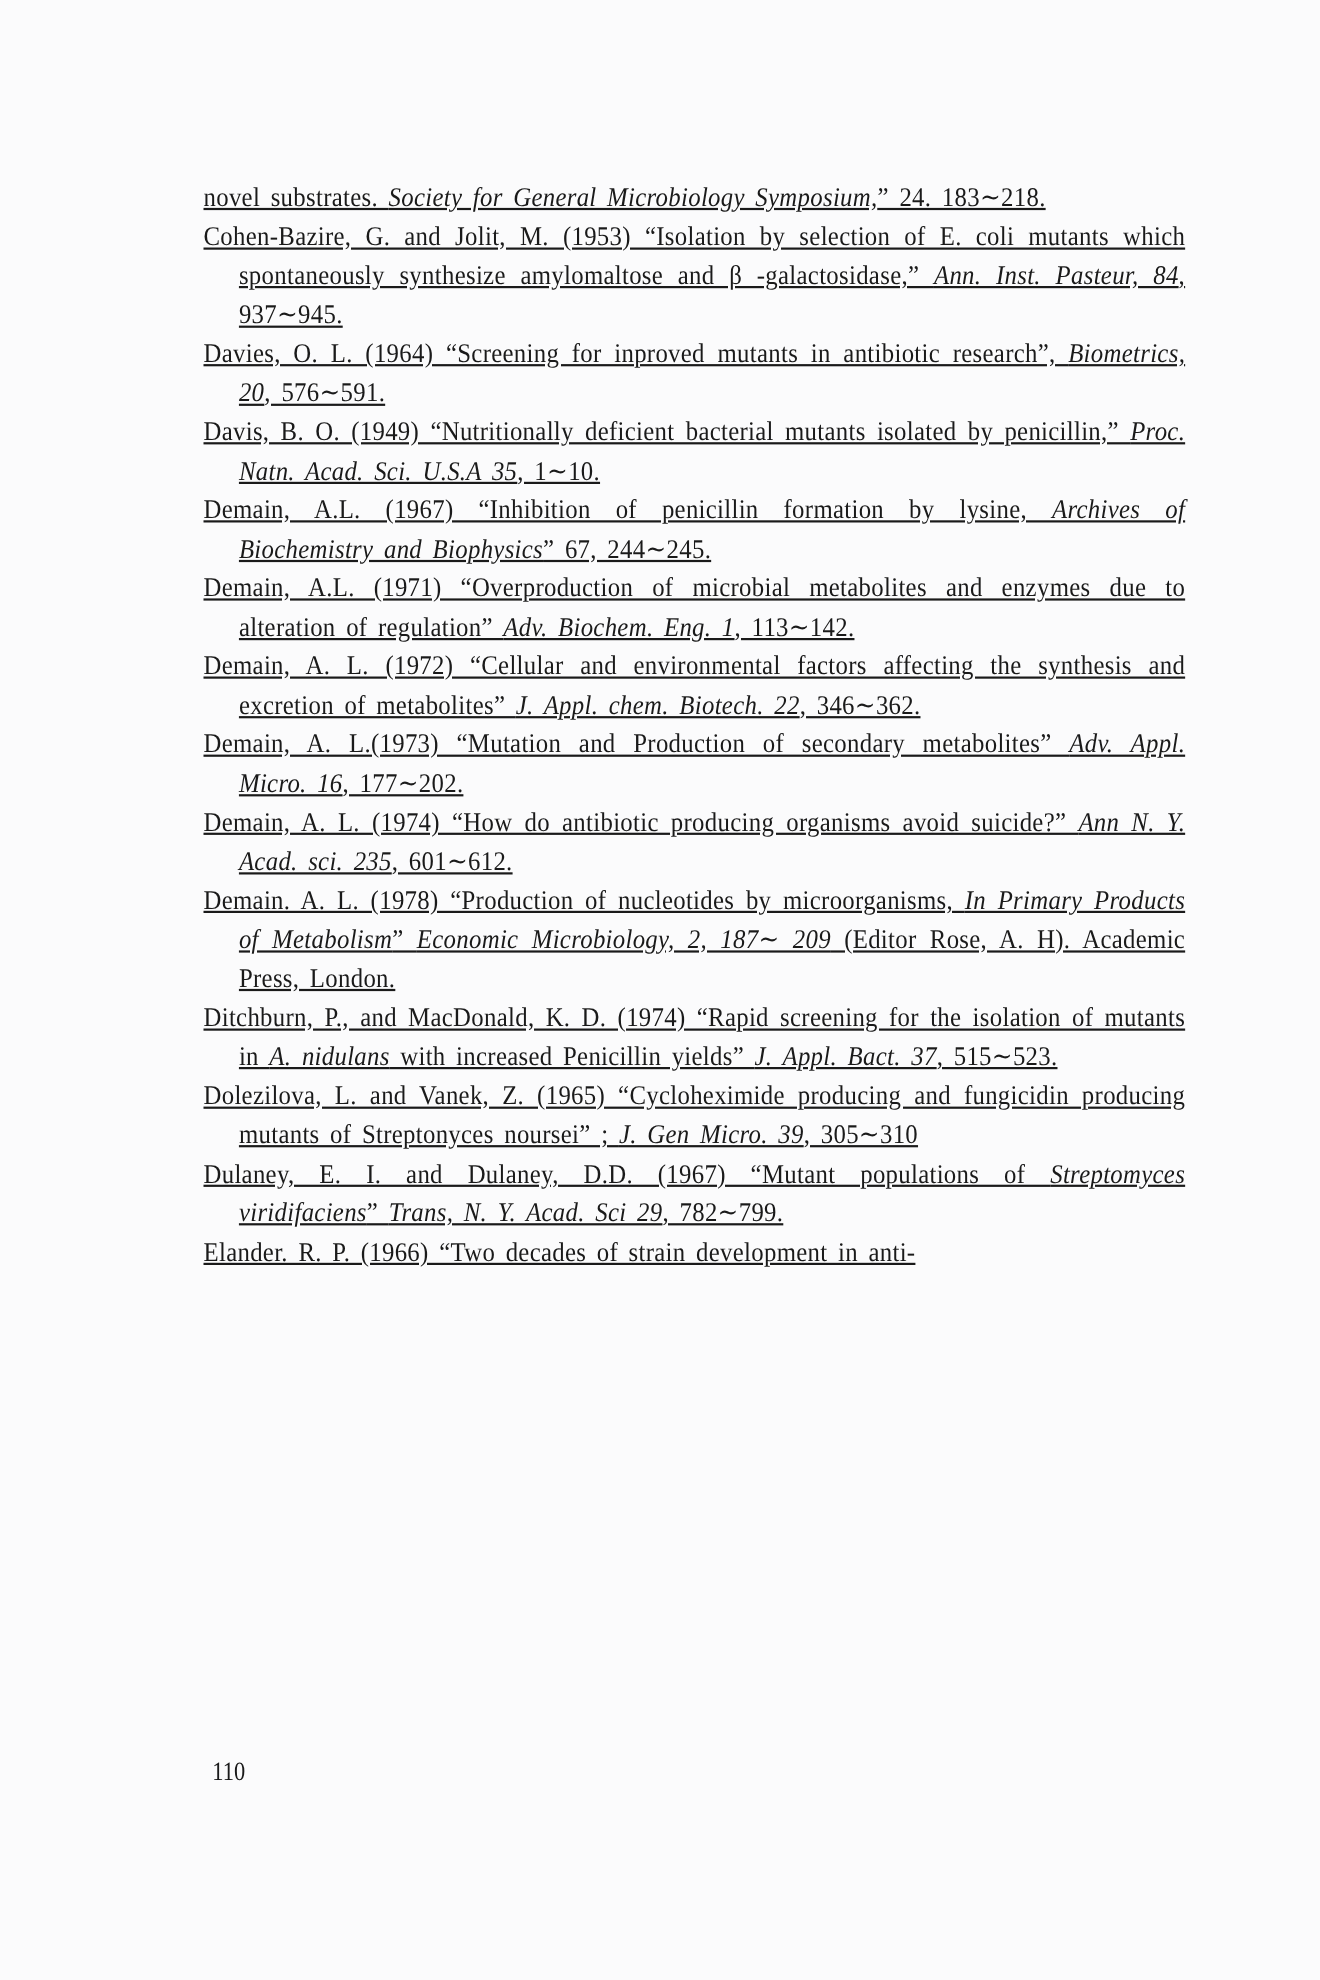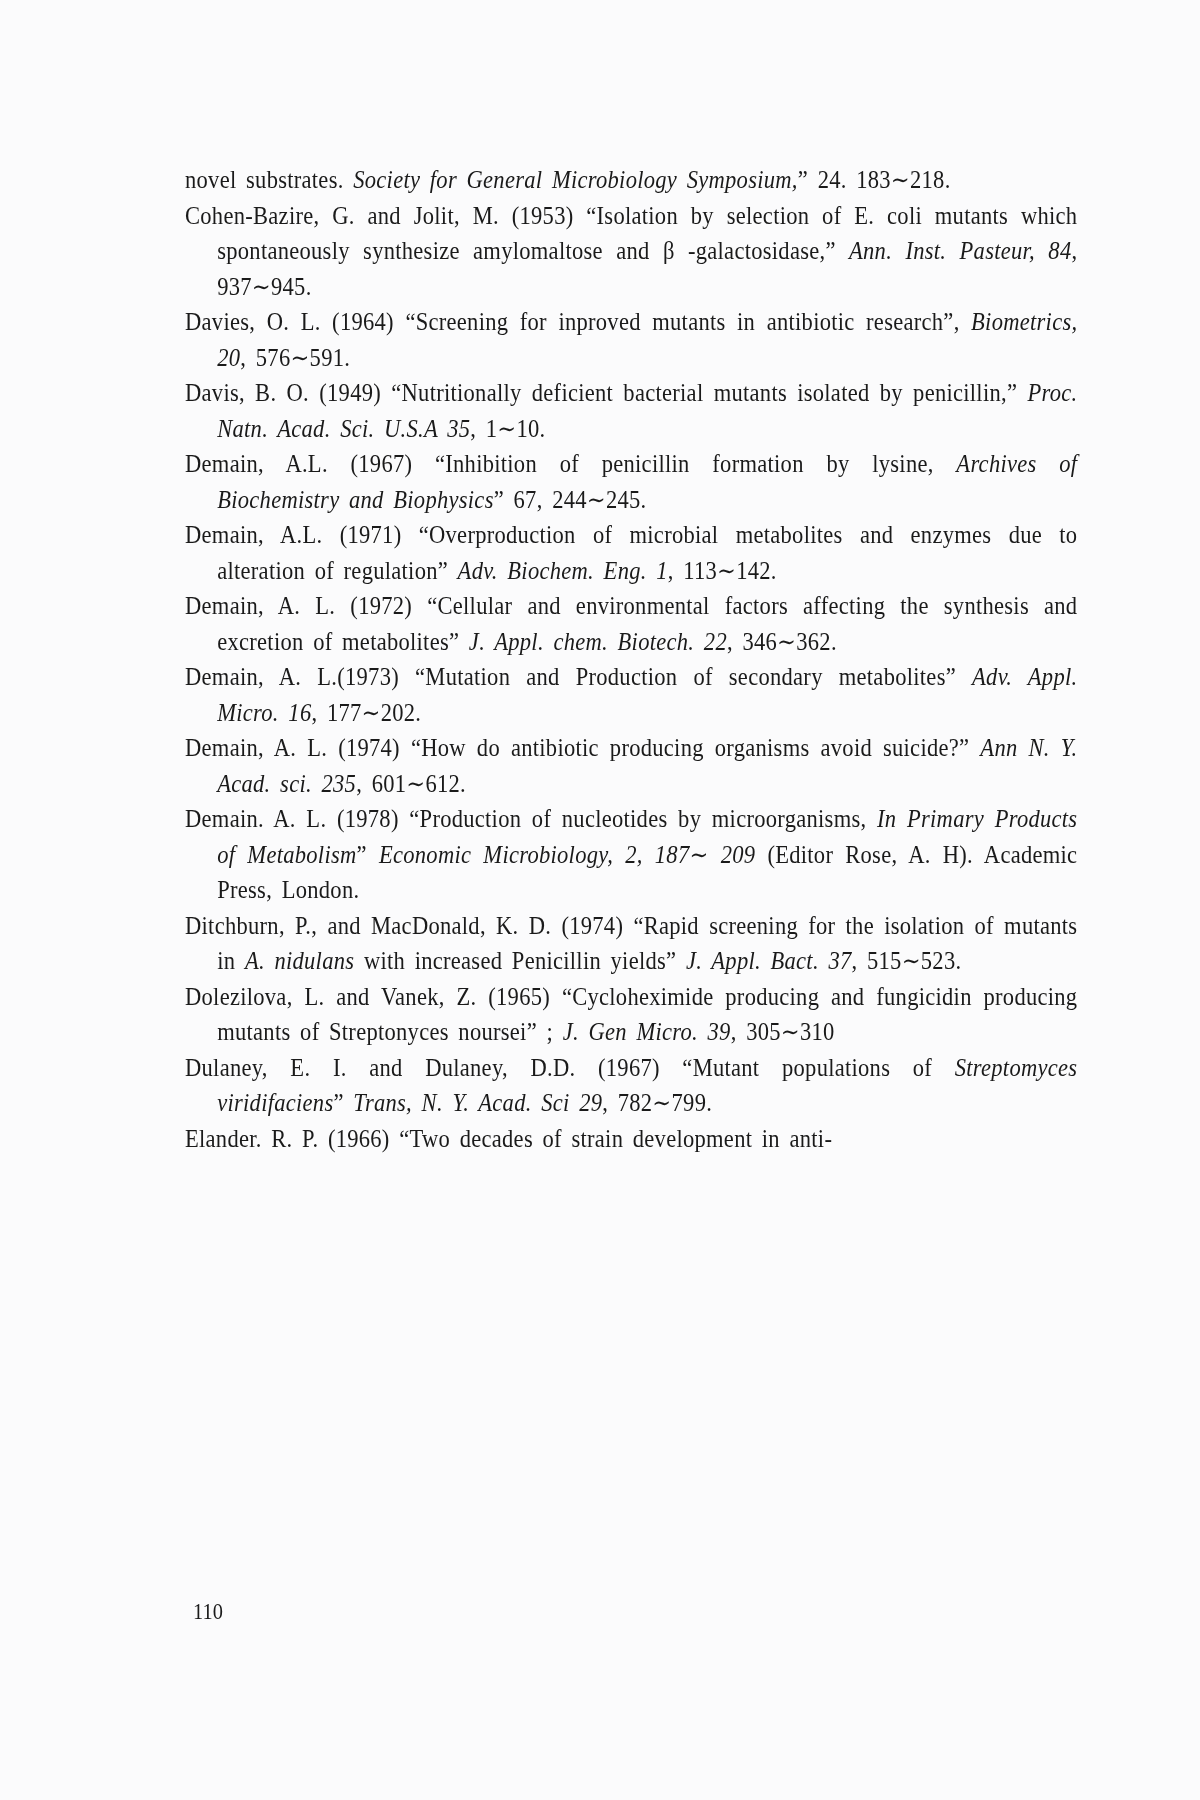--- a/index.html
+++ b/index.html
@@ -1,20 +1,20 @@
 <!DOCTYPE html>
 <html><head>
 <meta charset="utf-8">
 <style>
   html, body { margin:0; padding:0; }
   body {
     width:1200px; height:1800px; background:#fbfbfc; position:relative; overflow:hidden;
     font-family:"Liberation Serif","DejaVu Serif",serif; color:#1a1a1a;
   }
-  .page { position:absolute; left:185px; top:162px; width:860px; }
+  .page { position:absolute; left:185px; top:162px; width:860px;text-decoration:underline; }
   .ref {
     font-size:24.5px; line-height:35.5px;
     padding-left:35px; text-indent:-35px;
     text-align:justify; letter-spacing:0.3px; word-spacing:4px;
     transform:scaleX(0.92); transform-origin:left top; width:935px;
   }
   .ref i { font-style:italic; }
   .folio {
     position:absolute; left:193px; top:1598px; font-size:24px;
     transform:scaleX(0.85); transform-origin:left top;

